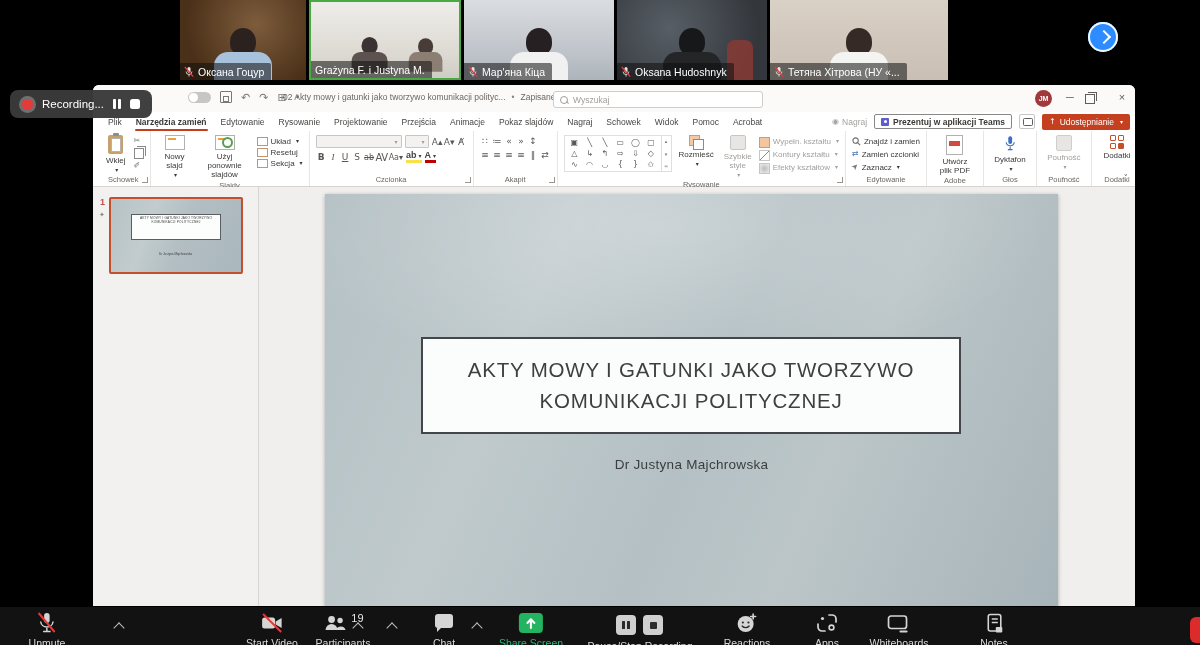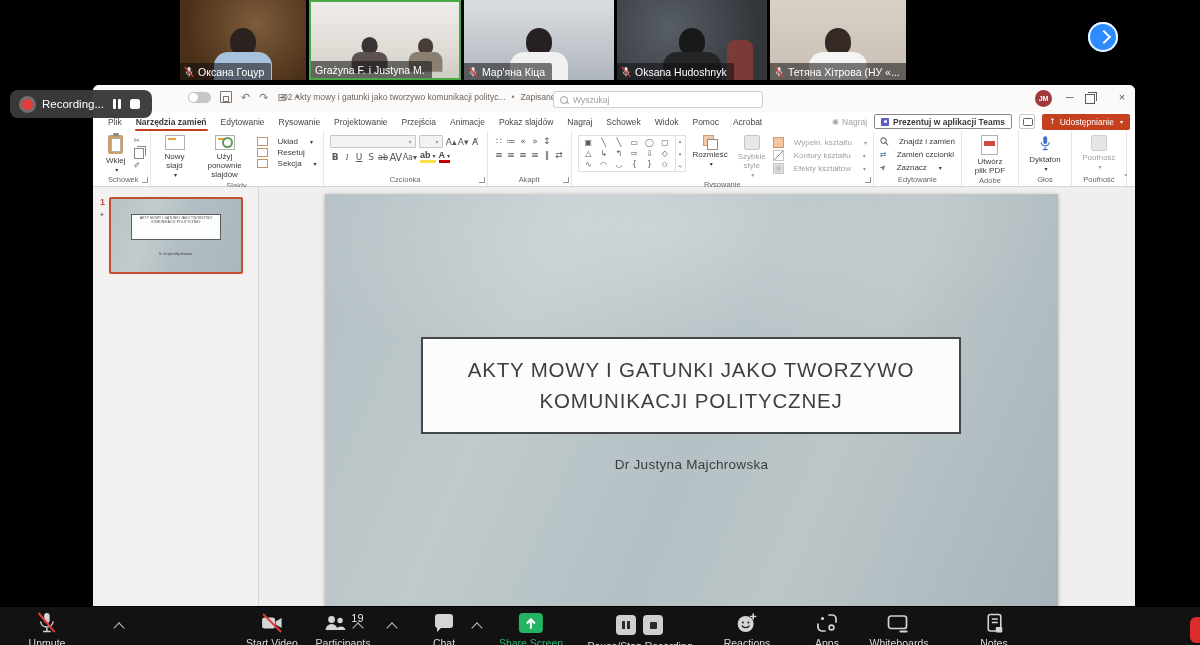--- a/index.html
+++ b/index.html
@@ -13,21 +13,21 @@
   .t1{left:180px;width:126px;background:radial-gradient(circle at 60% 30%,#7d5c3c,#4a3018 75%)}
   .t1 .head{background:#2b2220}.t1 .body{background:#a9c2dc}
   .t2{left:309px;width:152px;background:linear-gradient(180deg,#efedea,#dcd9d2 70%,#cfccc4);border:2px solid #49a942;box-sizing:border-box}
   .t2 .sil{transform:translateX(-72%) scale(.62)}.t2 .head{background:#3a3233}.t2 .body{background:#5c5250}
   .t2 .sil2{transform:translateX(8%) scale(.58)}.t2 .sil2 .head{background:#473c38}.t2 .sil2 .body{background:#8a7f72}
   .t3{left:464px;width:150px;background:linear-gradient(180deg,#dadde0,#bfc4ca 65%,#aeb4bb)}
   .t3 .head{background:#262022}.t3 .body{background:#f1f1f1}
   .t4{left:617px;width:150px;background:radial-gradient(circle at 35% 35%,#585e66,#33373c 80%)}
   .t4 .head{background:#17181a}.t4 .body{background:#232527}
   .t4::after{content:"";position:absolute;right:14px;bottom:0;width:26px;height:40px;background:#8d3a35;border-radius:8px 8px 0 0;opacity:.8}
-  .t5{left:770px;width:136px;background:linear-gradient(180deg,#d9d0c6,#c9bfb4)}
+  .t5{left:770px;width:178px;background:linear-gradient(180deg,#d9d0c6,#c9bfb4)}
   .t5 .head{background:#352a25}.t5 .body{background:#f4f4f2}
   .t6{left:923px;width:150px;background:radial-gradient(circle at 50% 40%,#584038,#241b1d 80%)}
   .t6 .head{background:#1a1315}.t6 .body{background:#2a2224}
   .name-tag{position:absolute;left:0;bottom:0;display:flex;align-items:center;gap:4px;height:17px;
     background:rgba(15,15,15,.55);color:#fff;font-size:10.5px;padding:0 7px 0 4px;border-radius:0 2px 0 0;white-space:nowrap;z-index:3}
   .mic-muted-sm{width:10px;height:12px;flex:0 0 auto}
   #next-videos{position:absolute;left:1088px;top:22px;width:30px;height:30px;border-radius:50%;
     background:#2d8cff;box-shadow:inset 0 0 0 2px rgba(255,255,255,.95), inset 0 0 0 4px #2d8cff;border:none;cursor:pointer}
   #next-videos .chev{position:absolute;left:11px;top:10px;width:8px;height:8px;border-top:2.5px solid #fff;border-right:2.5px solid #fff;transform:rotate(45deg)}
   
@@ -87,21 +87,21 @@
   .clip-ic{width:15px;height:19px;background:#c7a06b;border-radius:2px;position:relative}
   .clip-ic::before{content:"";position:absolute;left:2.5px;top:3px;width:10px;height:14px;background:#fff;border:1px solid #b5b3b0;box-sizing:border-box}
   .clip-ic::after{content:"";position:absolute;left:4.5px;top:-2px;width:6px;height:3px;background:#8d8d8d;border-radius:1px}
   .mini-col{display:flex;flex-direction:column;justify-content:flex-start;gap:3px;padding-top:2px}
   .mini-ic{font-size:8px;color:#7d7b78;font-family:"DejaVu Sans",sans-serif;line-height:1}
   .ico-copy{width:8px;height:9px;border:1px solid #8c8a88;position:relative}
   .ico-copy::after{content:"";position:absolute;left:2px;top:-3px;width:8px;height:9px;border-top:1px solid #8c8a88;border-right:1px solid #8c8a88}
   .slide-ic{width:18px;height:13px;background:#fff;border:1px solid #b3b1af;position:relative}
   .slide-ic::before{content:"";position:absolute;left:2px;top:2px;width:8px;height:2px;background:#e8a33d}
   .slide-ic.reuse::after{content:"";position:absolute;right:1px;bottom:1px;width:7px;height:7px;border:2px solid #5b9e52;border-radius:50%}
-  .small-row{display:flex;align-items:center;gap:10px;font-size:8px;color:#3b3a39;cursor:pointer;white-space:nowrap}
+  .small-row{display:flex;align-items:flex-start;gap:3px;font-size:8px;color:#3b3a39;cursor:pointer;white-space:nowrap}
   .tiny-slide{width:9px;height:7px;border:1px solid #c4956a;background:#fff;flex:0 0 auto}
   .sel{height:13px;border:1px solid #c8c6c4;background:#f3f2f1;border-radius:1px;color:#a19f9d;font-size:7px;display:flex;align-items:center;justify-content:flex-end;padding:0 3px;box-sizing:border-box}
   .glyphrow{display:flex;align-items:center;gap:1px}
   .glyphrow span{font-size:9px;color:#5a5856;min-width:11px;text-align:center;font-family:"DejaVu Sans",sans-serif;cursor:pointer}
   #font-format span:nth-child(1){font-weight:bold}
   #font-format span:nth-child(2){font-style:italic;font-family:"Liberation Serif",serif}
   #font-format span:nth-child(3){text-decoration:underline}
   #font-format span:nth-child(5){text-decoration:line-through;font-size:8px}
   #font-format span:nth-child(6){font-size:10px;letter-spacing:-.5px}
   #font-format span:nth-child(7){font-size:8px}

